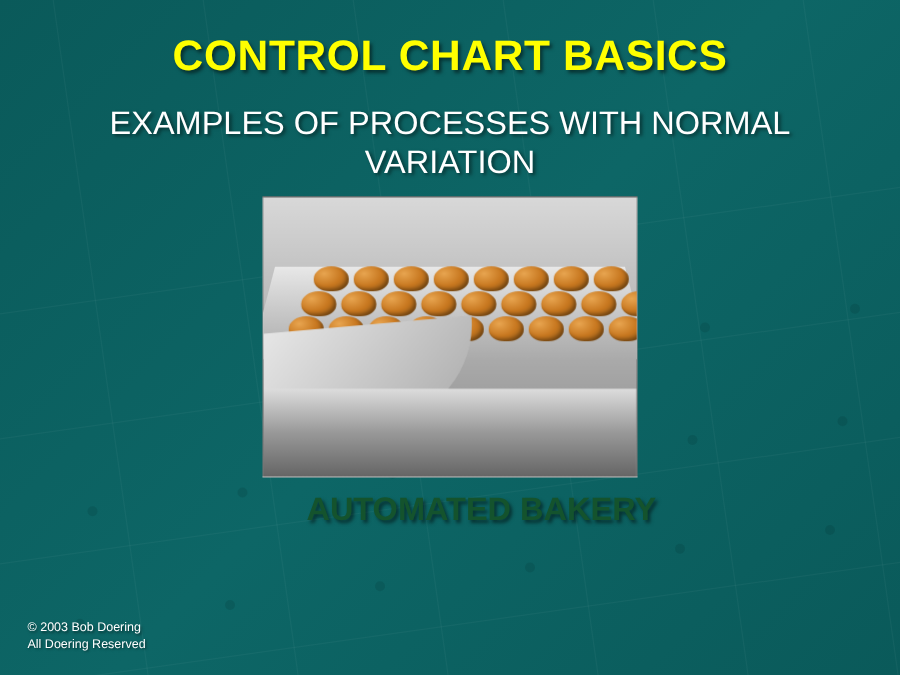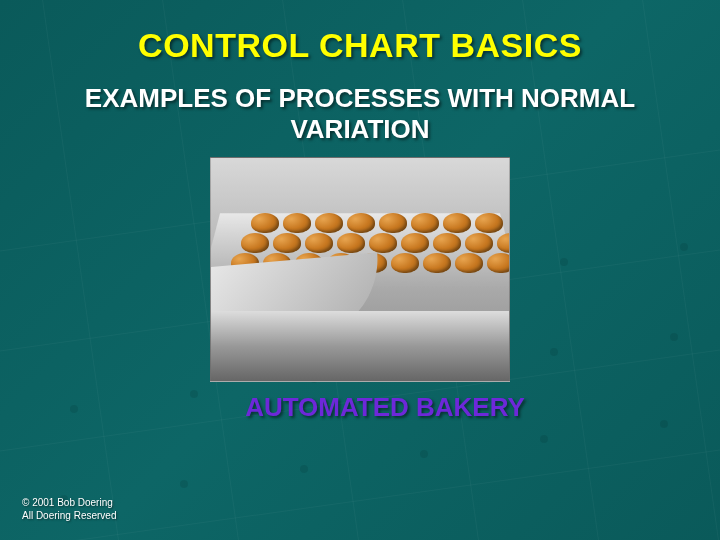--- a/index.html
+++ b/index.html
@@ -59,21 +59,21 @@
       font-size: 34px;
       font-weight: bold;
       text-align: center;
       text-shadow: 2px 2px 3px rgba(0,0,0,0.5);
       margin-top: 6px;
       letter-spacing: 0.5px;
     }
     .subtitle {
       color: #ffffff;
       font-size: 26px;
-      font-weight: bold;
+      font-weight: normal;
       text-align: center;
       text-shadow: 2px 2px 3px rgba(0,0,0,0.5);
       margin-top: 18px;
       line-height: 1.2;
     }
     .image-box {
       width: 300px;
       height: 225px;
       margin-top: 12px;
       background: linear-gradient(180deg, #d8d8d8 0%, #c0c0c0 30%, #888 100%);
@@ -114,21 +114,21 @@
       position: absolute;
       bottom: 40px;
       left: -30px;
       width: 200px;
       height: 80px;
       background: linear-gradient(135deg, #eee, #aaa);
       border-radius: 0 0 100px 0;
       transform: rotate(-5deg);
     }
     .caption {
-      color: #6d28d9;
+      color: #14532d;
       font-size: 26px;
       font-weight: bold;
       text-align: center;
       text-shadow: 2px 2px 3px rgba(0,0,0,0.5);
       margin-top: 10px;
       margin-left: 50px;
     }
     .copyright {
       position: absolute;
       bottom: 18px;
@@ -207,15 +207,15 @@
         <div class="bread"></div>
     </div>
     <div class="machine-curve"></div>
     <div class="machine-side"></div>
   </div>
 
   <div class="caption">AUTOMATED BAKERY</div>
 </div>
 
 <div class="copyright">
-  <div>© 2001  Bob Doering</div>
+  <div>© 2003  Bob Doering</div>
   <div>All Doering Reserved</div>
 </div>
 
 </body></html>

